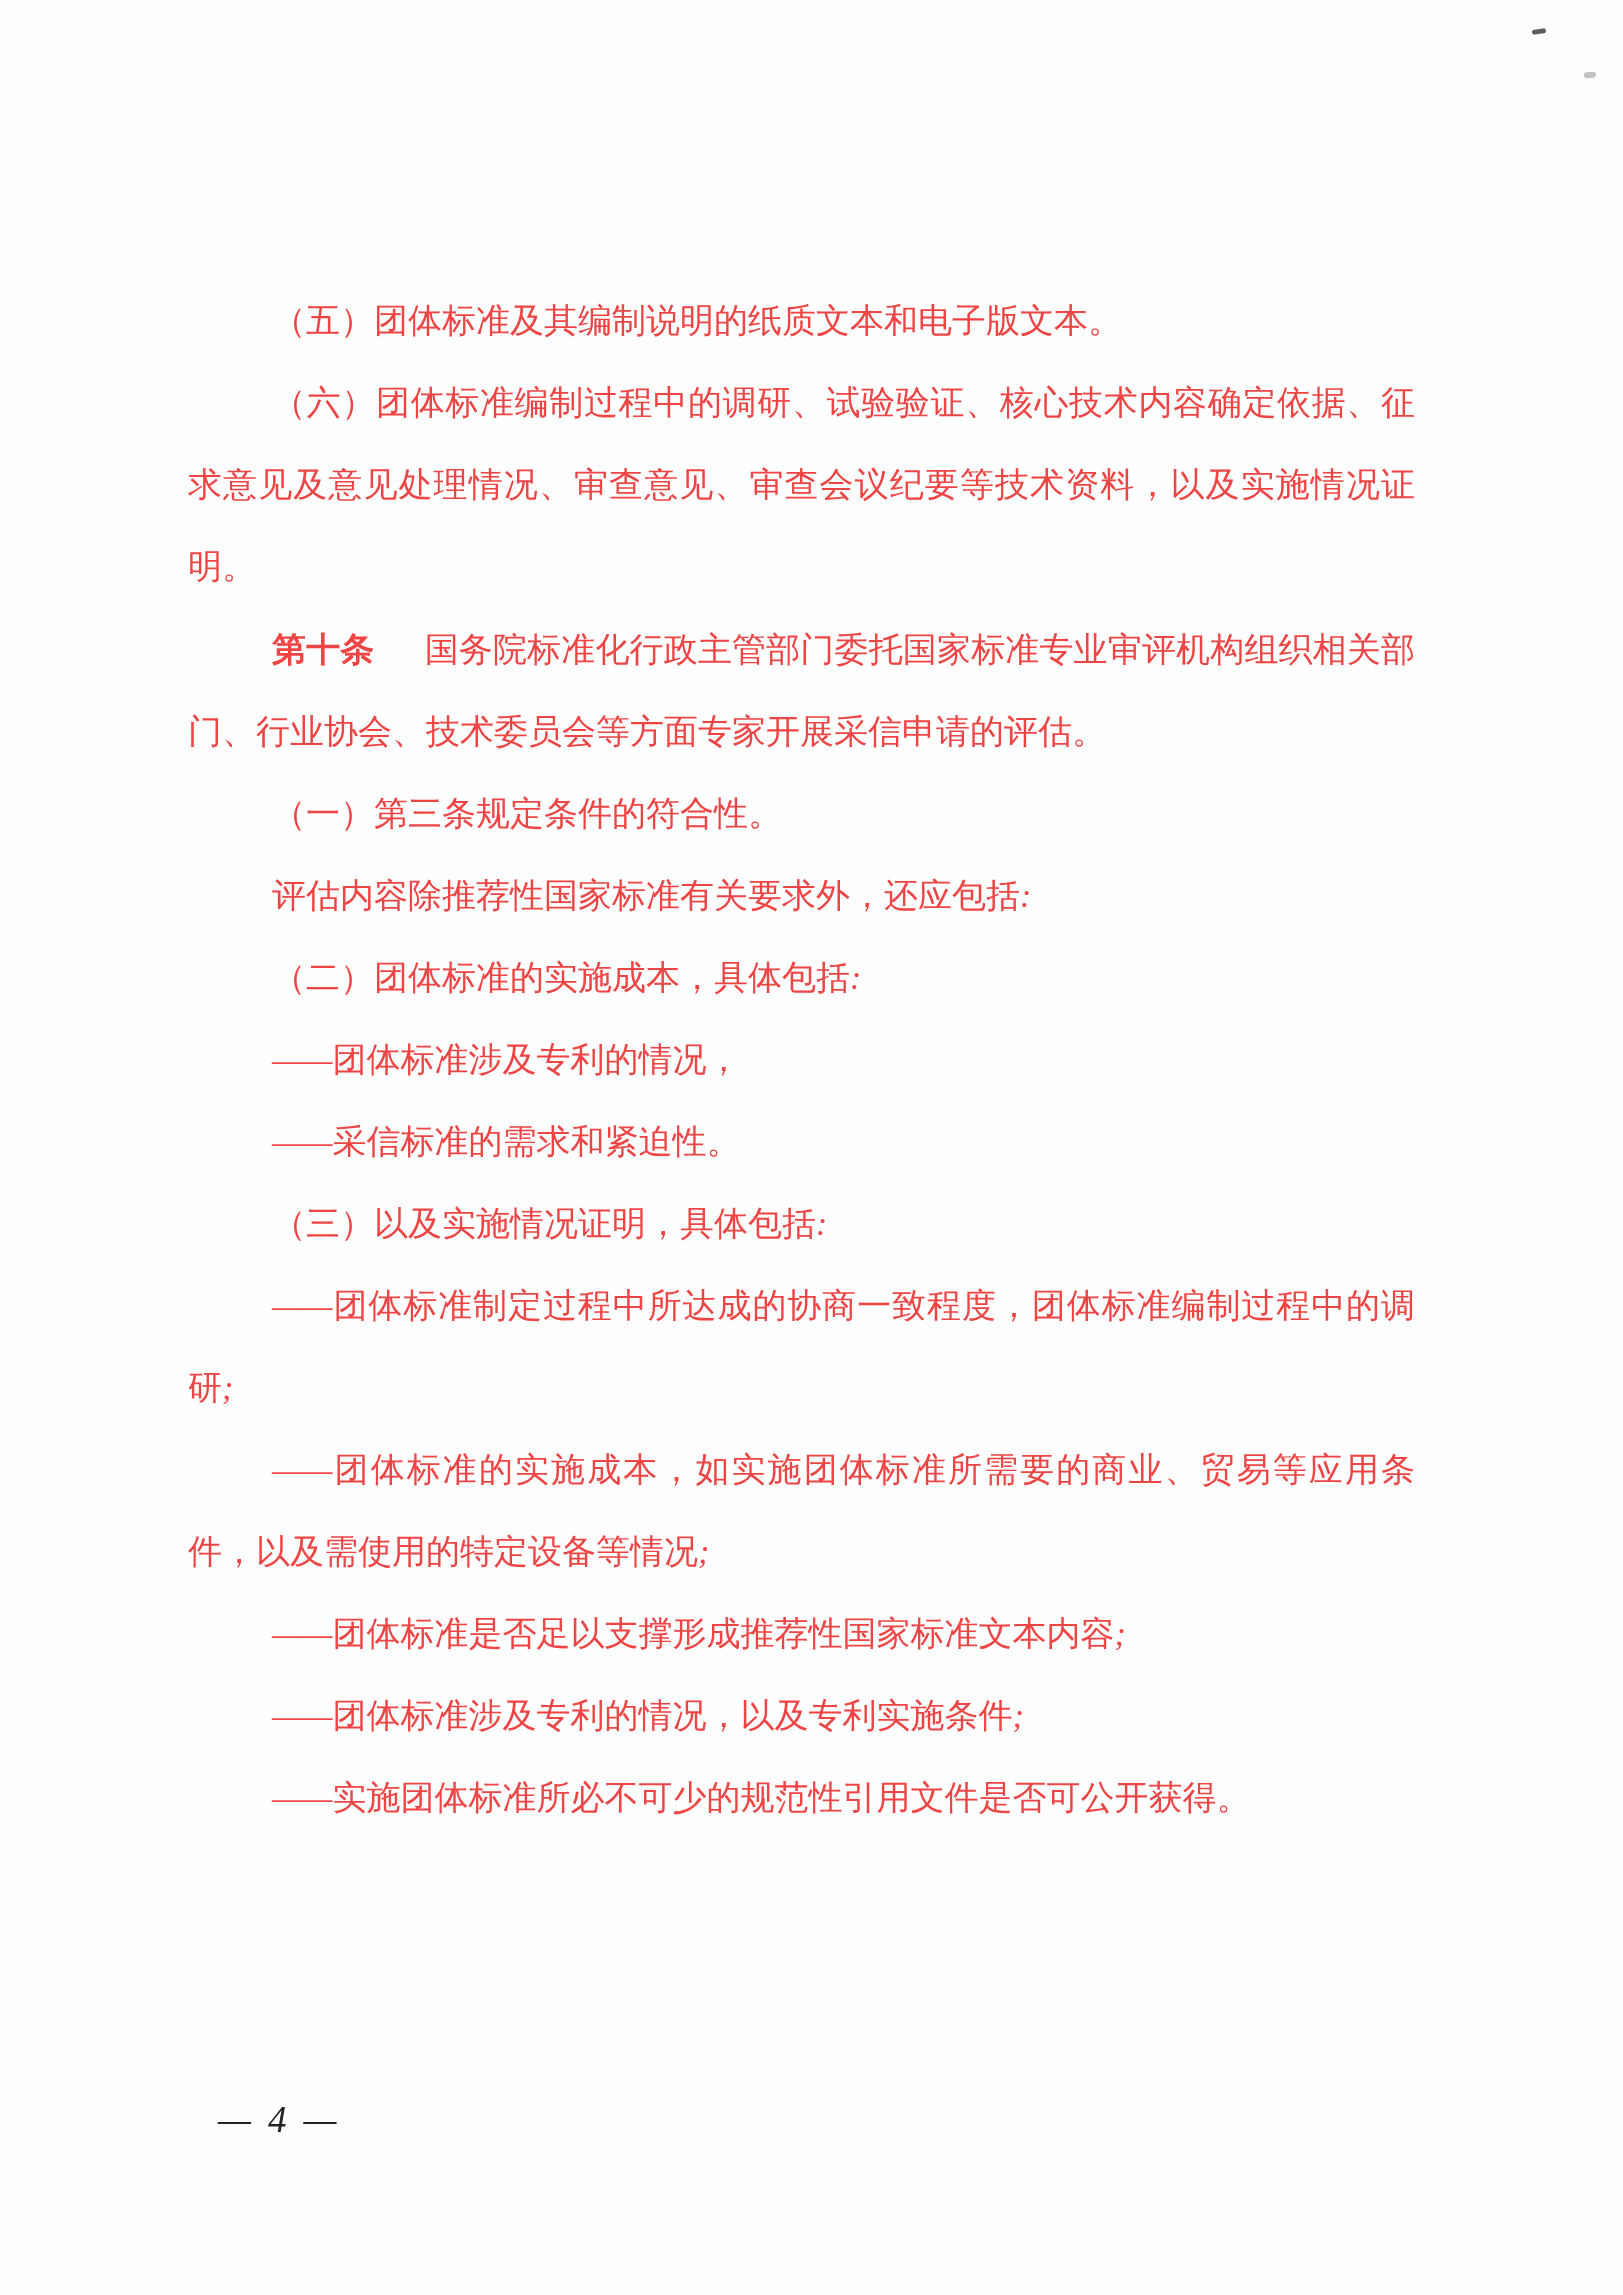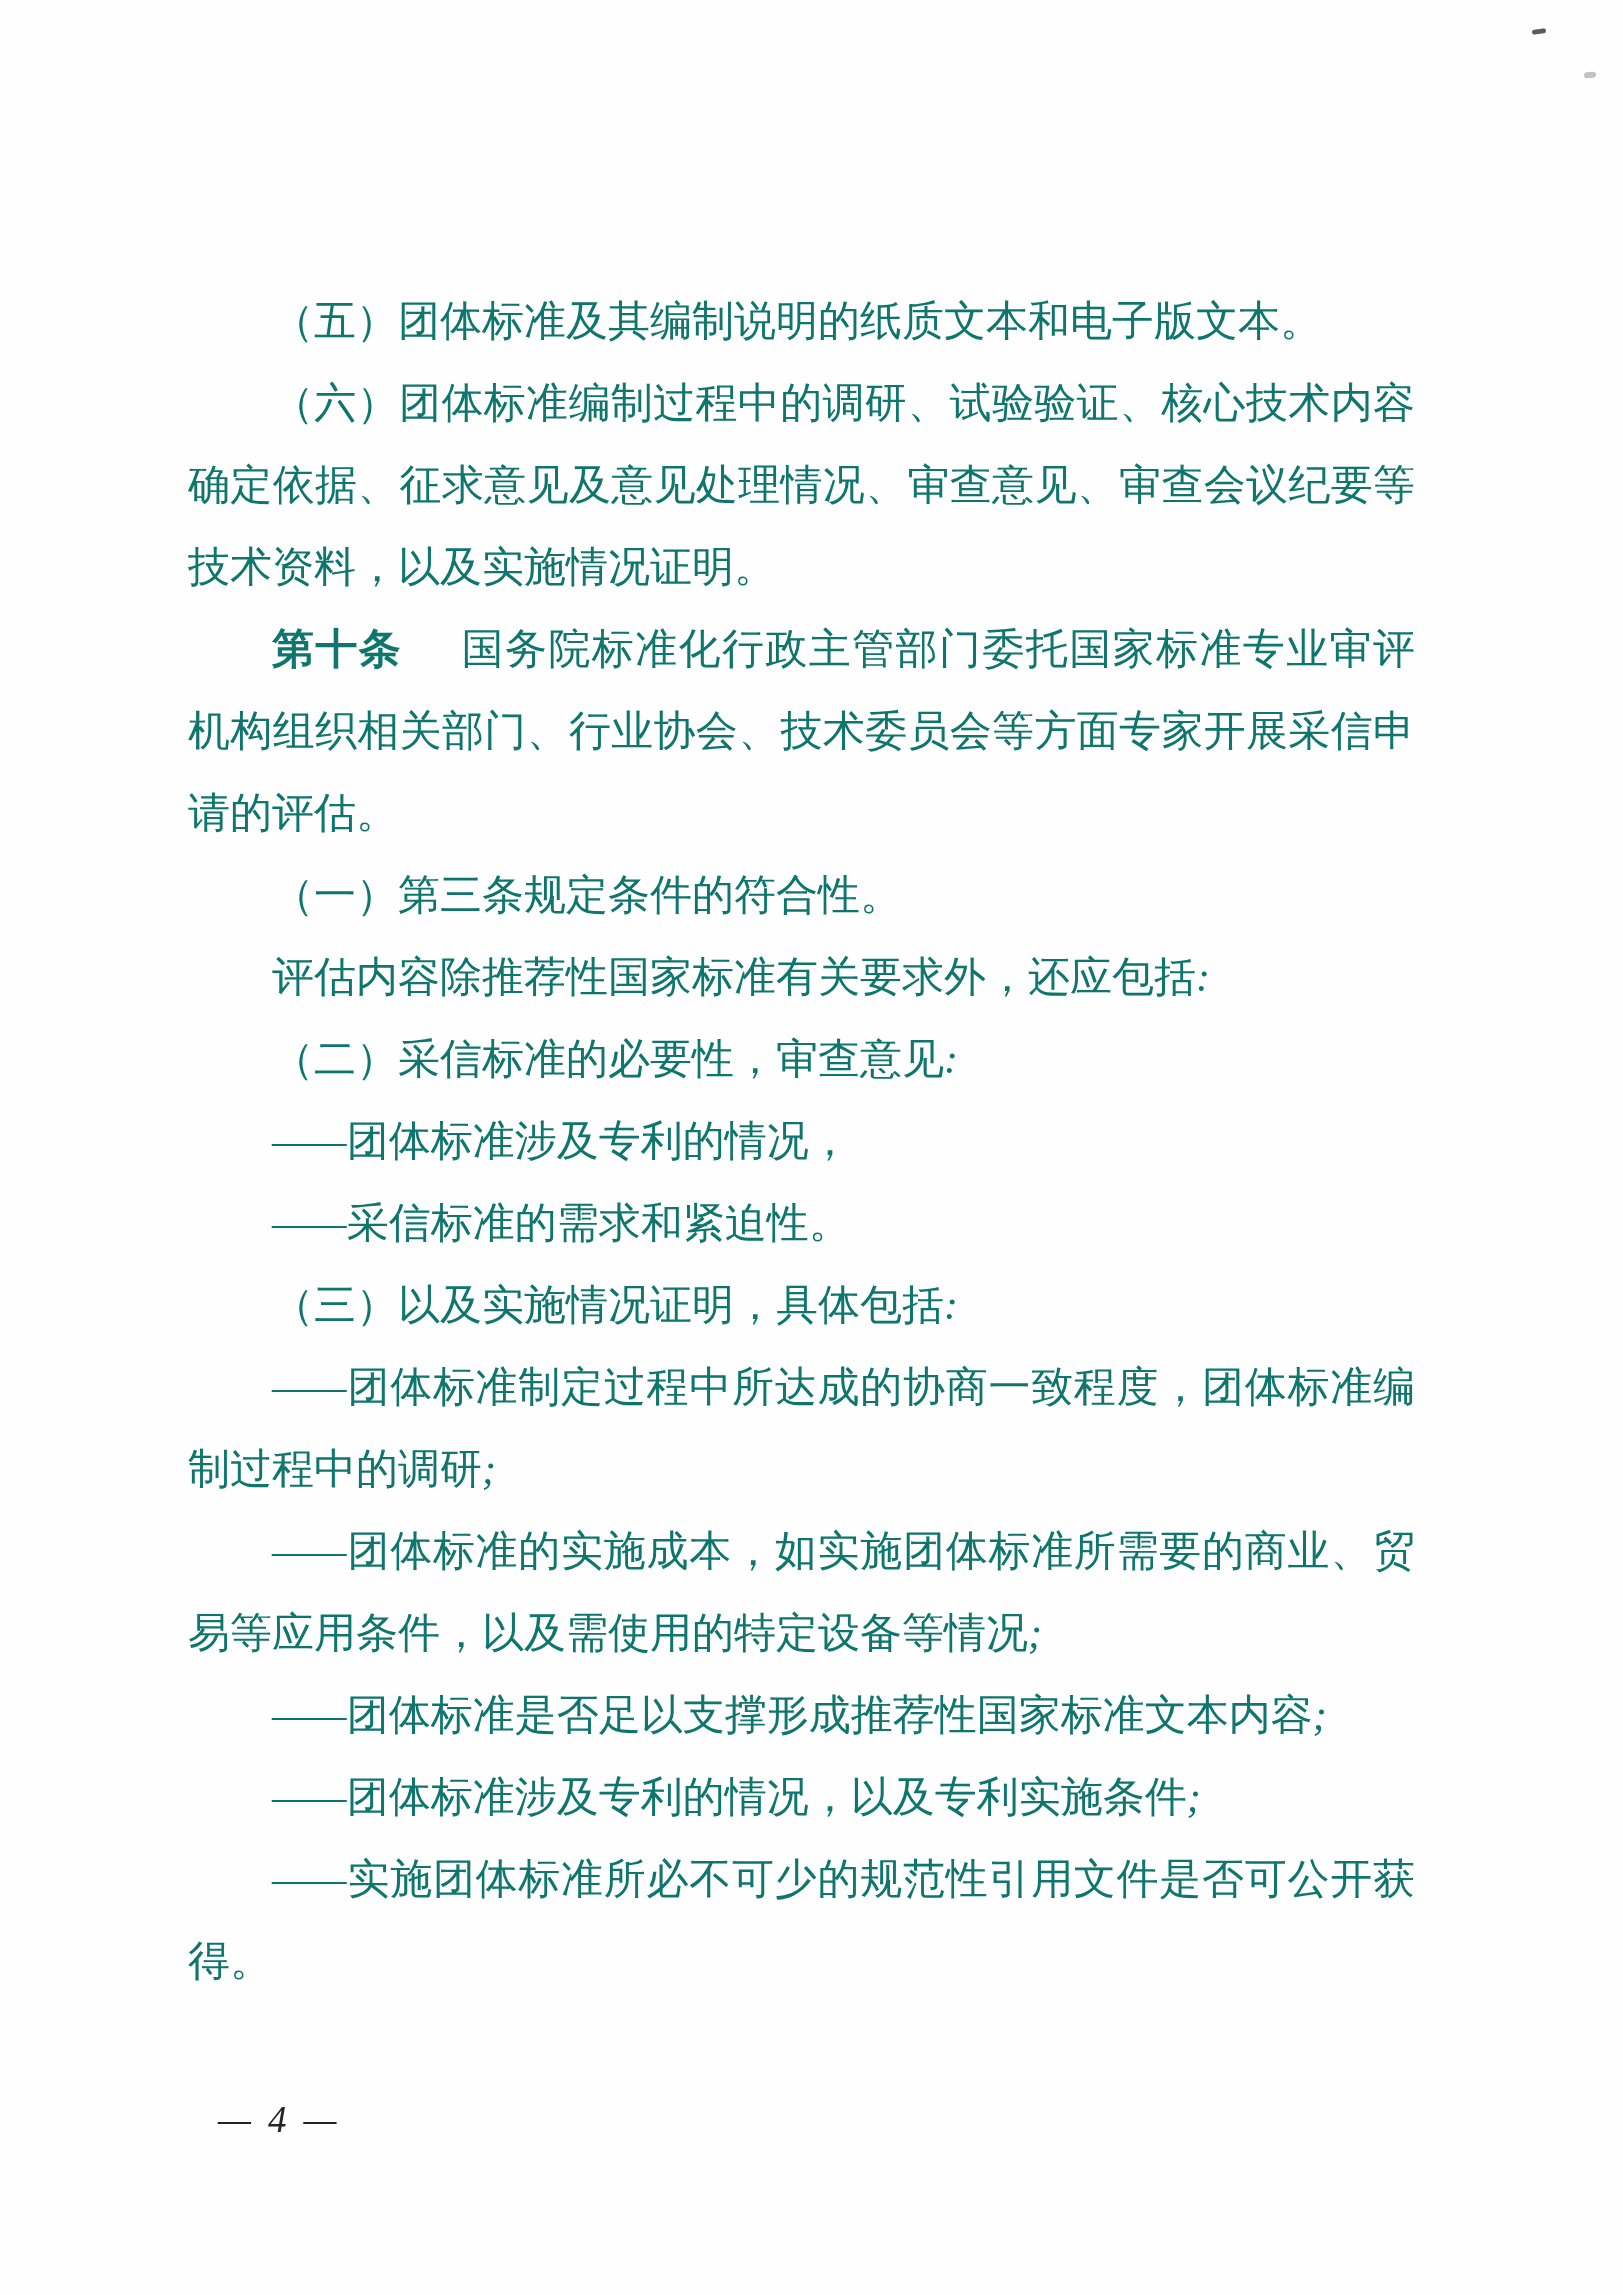--- a/index.html
+++ b/index.html
@@ -14,25 +14,25 @@
     background: #fefefe;
     overflow: hidden;
     color: #1b1b1b;
   }
   .textblock {
     position: absolute;
     left: 188px;
     top: 280px;
     width: 1227px;
     font-family: "Liberation Serif", serif;
-    font-size: 42px;
+    font-size: 34px;
     line-height: 82px;
     text-align: justify;
     font-style: oblique 10deg;
-    color: #0f766e;
+    color: #ef4444;
   }
   .para {
     margin: 0;
     padding: 0;
     text-indent: 84px;
   }
   .lead {
     font-family: "Liberation Sans", sans-serif;
     font-weight: 700;
     font-style: oblique 10deg;
@@ -85,21 +85,21 @@
     <p class="para"><span>（五）团体标准及其编制说明的纸质文本和电子版文本。</span></p>
 
     <p class="para"><span>（六）团体标准编制过程中的调研、试验验证、核心技术内容确定依据、征求意见及意见处理情况、审查意见、审查会议纪要等技术资料，以及实施情况证明。</span></p>
 
     <p class="para"><b class="lead">第十条</b><span>　国务院标准化行政主管部门委托国家标准专业审评机构组织相关部门、行业协会、技术委员会等方面专家开展采信申请的评估。</span></p>
 
     <p class="para"><span>（一）第三条规定条件的符合性。</span></p>
 
     <p class="para"><span>评估内容除推荐性国家标准有关要求外，还应包括:</span></p>
 
-    <p class="para"><span>（二）采信标准的必要性，审查意见:</span></p>
+    <p class="para"><span>（二）团体标准的实施成本，具体包括:</span></p>
 
     <p class="para"><span>——团体标准涉及专利的情况，</span></p>
 
     <p class="para"><span>——采信标准的需求和紧迫性。</span></p>
 
     <p class="para"><span>（三）以及实施情况证明，具体包括:</span></p>
 
     <p class="para"><span>——团体标准制定过程中所达成的协商一致程度，团体标准编制过程中的调研;</span></p>
 
     <p class="para"><span>——团体标准的实施成本，如实施团体标准所需要的商业、贸易等应用条件，以及需使用的特定设备等情况;</span></p>

